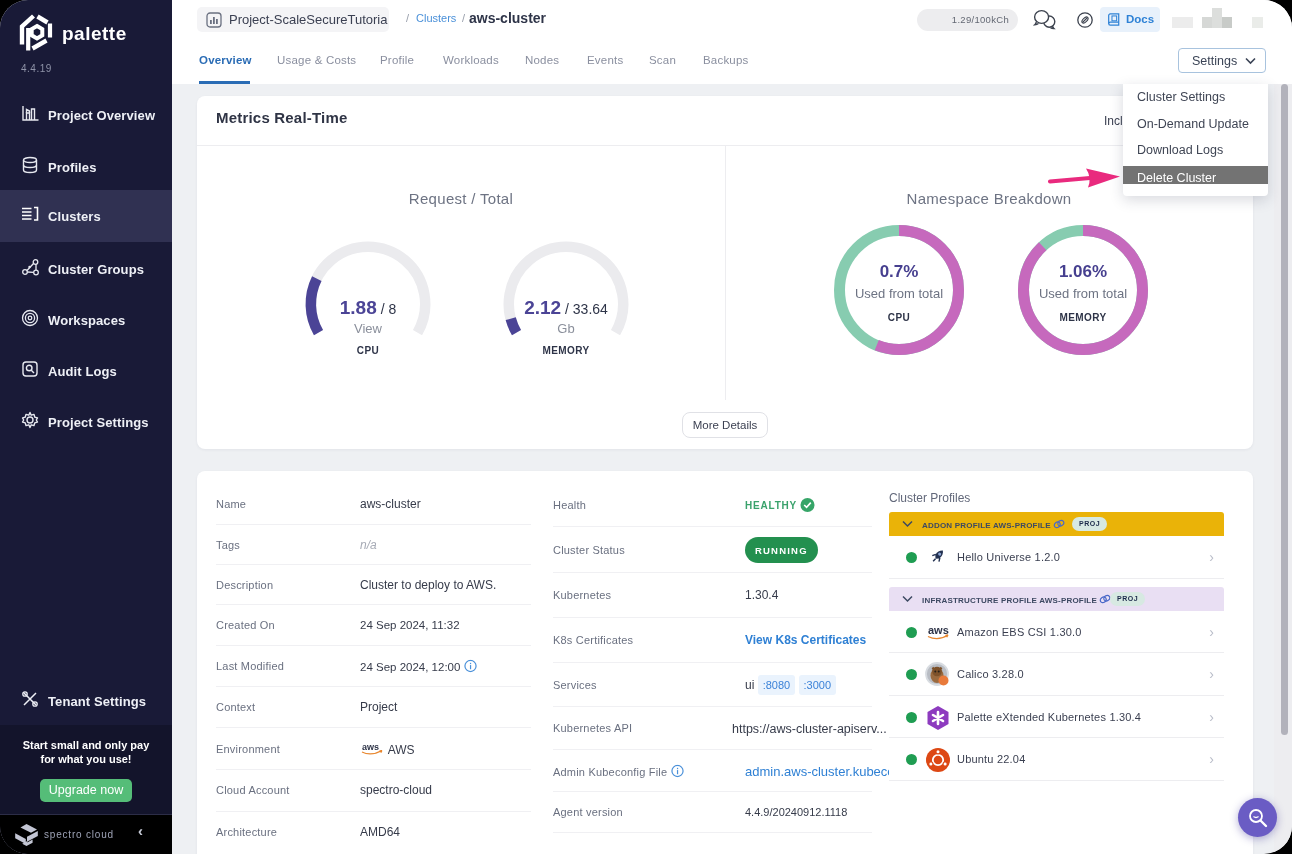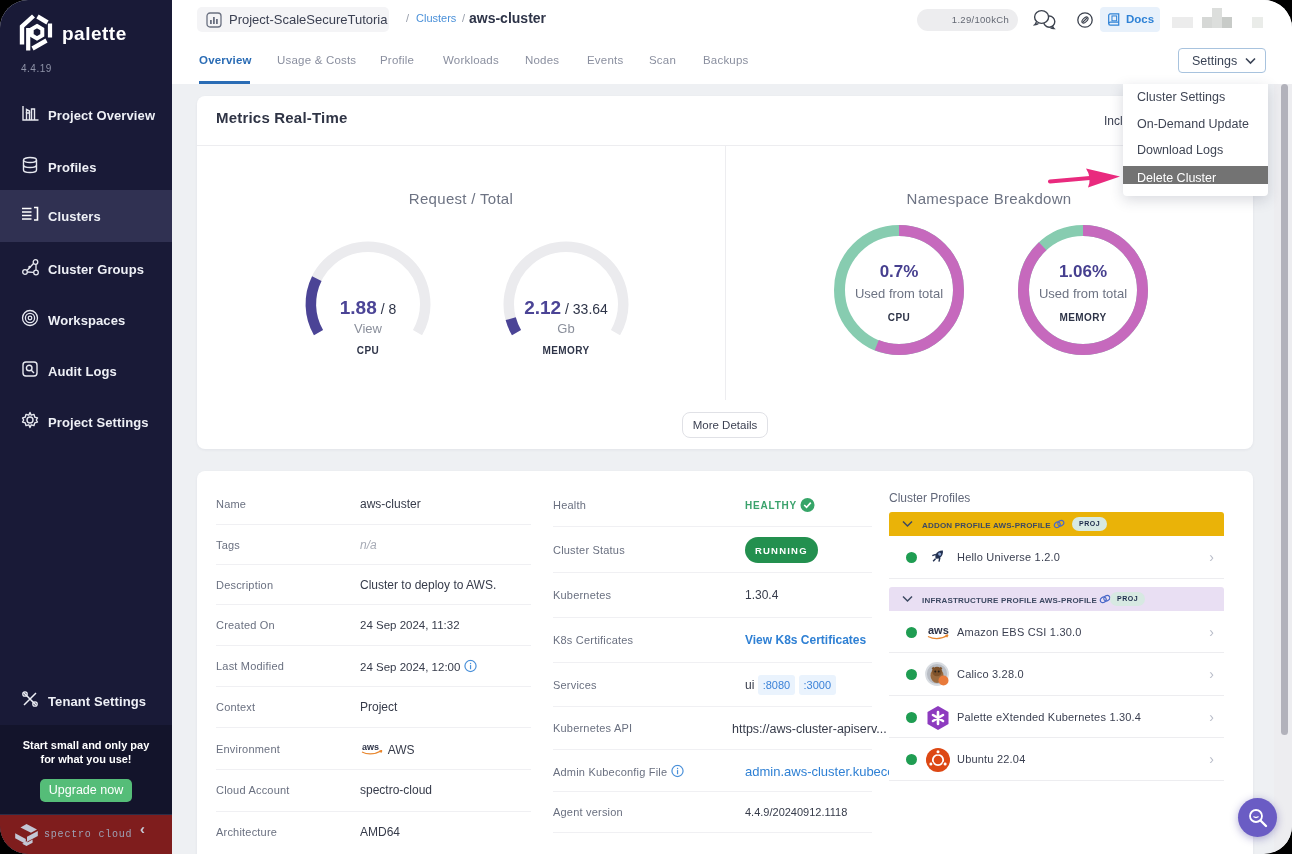--- a/index.html
+++ b/index.html
@@ -12,21 +12,21 @@
 #sidebar .logo { position:absolute; left:19px; top:14px; }
 #sidebar .brand { position:absolute; left:62px; top:23px; color:#fff; font-size:19px; font-weight:700; letter-spacing:0.5px; }
 #sidebar .ver { position:absolute; left:21px; top:63px; color:#8f93a8; font-size:10px; letter-spacing:0.5px; }
 .navitem { position:absolute; left:0; width:172px; height:52px;font-weight:bold; }
 .navitem.sel { background:#303152; }
 .navitem .nicon { position:absolute; left:21px; top:50%; transform:translateY(-50%); }
 .navitem .nlabel { position:absolute; left:48px; top:50%; transform:translateY(-50%); color:#eef0f6; font-size:13px; letter-spacing:0.1px; }
 #promo { position:absolute; left:0; top:725px; width:172px; height:89px; background:#13142b; color:#fff; text-align:center; }
 #promo .ptext { font-size:11px; font-weight:700; line-height:14px; padding-top:13px; }
 #promo .btn { position:absolute; left:40px; top:54px; width:92px; height:23px; background:#55bd78; border-radius:5px; color:#fff; font-size:12.5px; font-weight:400; line-height:23px; text-align:center; }
-#sidefoot { position:absolute; left:0; top:814px; width:172px; height:40px; background:#7f1d1d; border-top:1px solid #2c2d47;font-family:Liberation Mono, monospace; }
+#sidefoot { position:absolute; left:0; top:814px; width:172px; height:40px; background:#000000; border-top:1px solid #2c2d47; }
 #sidefoot .sc { position:absolute; left:44px; top:14px; color:#9ea3b6; font-size:10px; letter-spacing:0.8px; }
 #sidefoot .coll { position:absolute; left:138px; top:7px; color:#c6cad6; font-size:15px; font-weight:700; }
 
 
 #topbar { position:absolute; left:172px; top:0; width:1120px; height:84px; background:#fff; z-index:10; }
 #crumbpill { position:absolute; left:25px; top:7px; width:192px; height:25px; background:#f4f4f6; border-radius:5px; }
 #crumbpill .ptxt { position:absolute; left:32px; top:5px; font-size:13px; color:#3b4052; white-space:nowrap; overflow:hidden; width:160px; }
 .crumb { position:absolute; top:12px; font-size:11px; color:#9aa0ac; }
 #bc-clusters { color:#4a90d9; }
 #bc-cluster { color:#2e3448; font-size:14px; font-weight:700; top:10px; }

